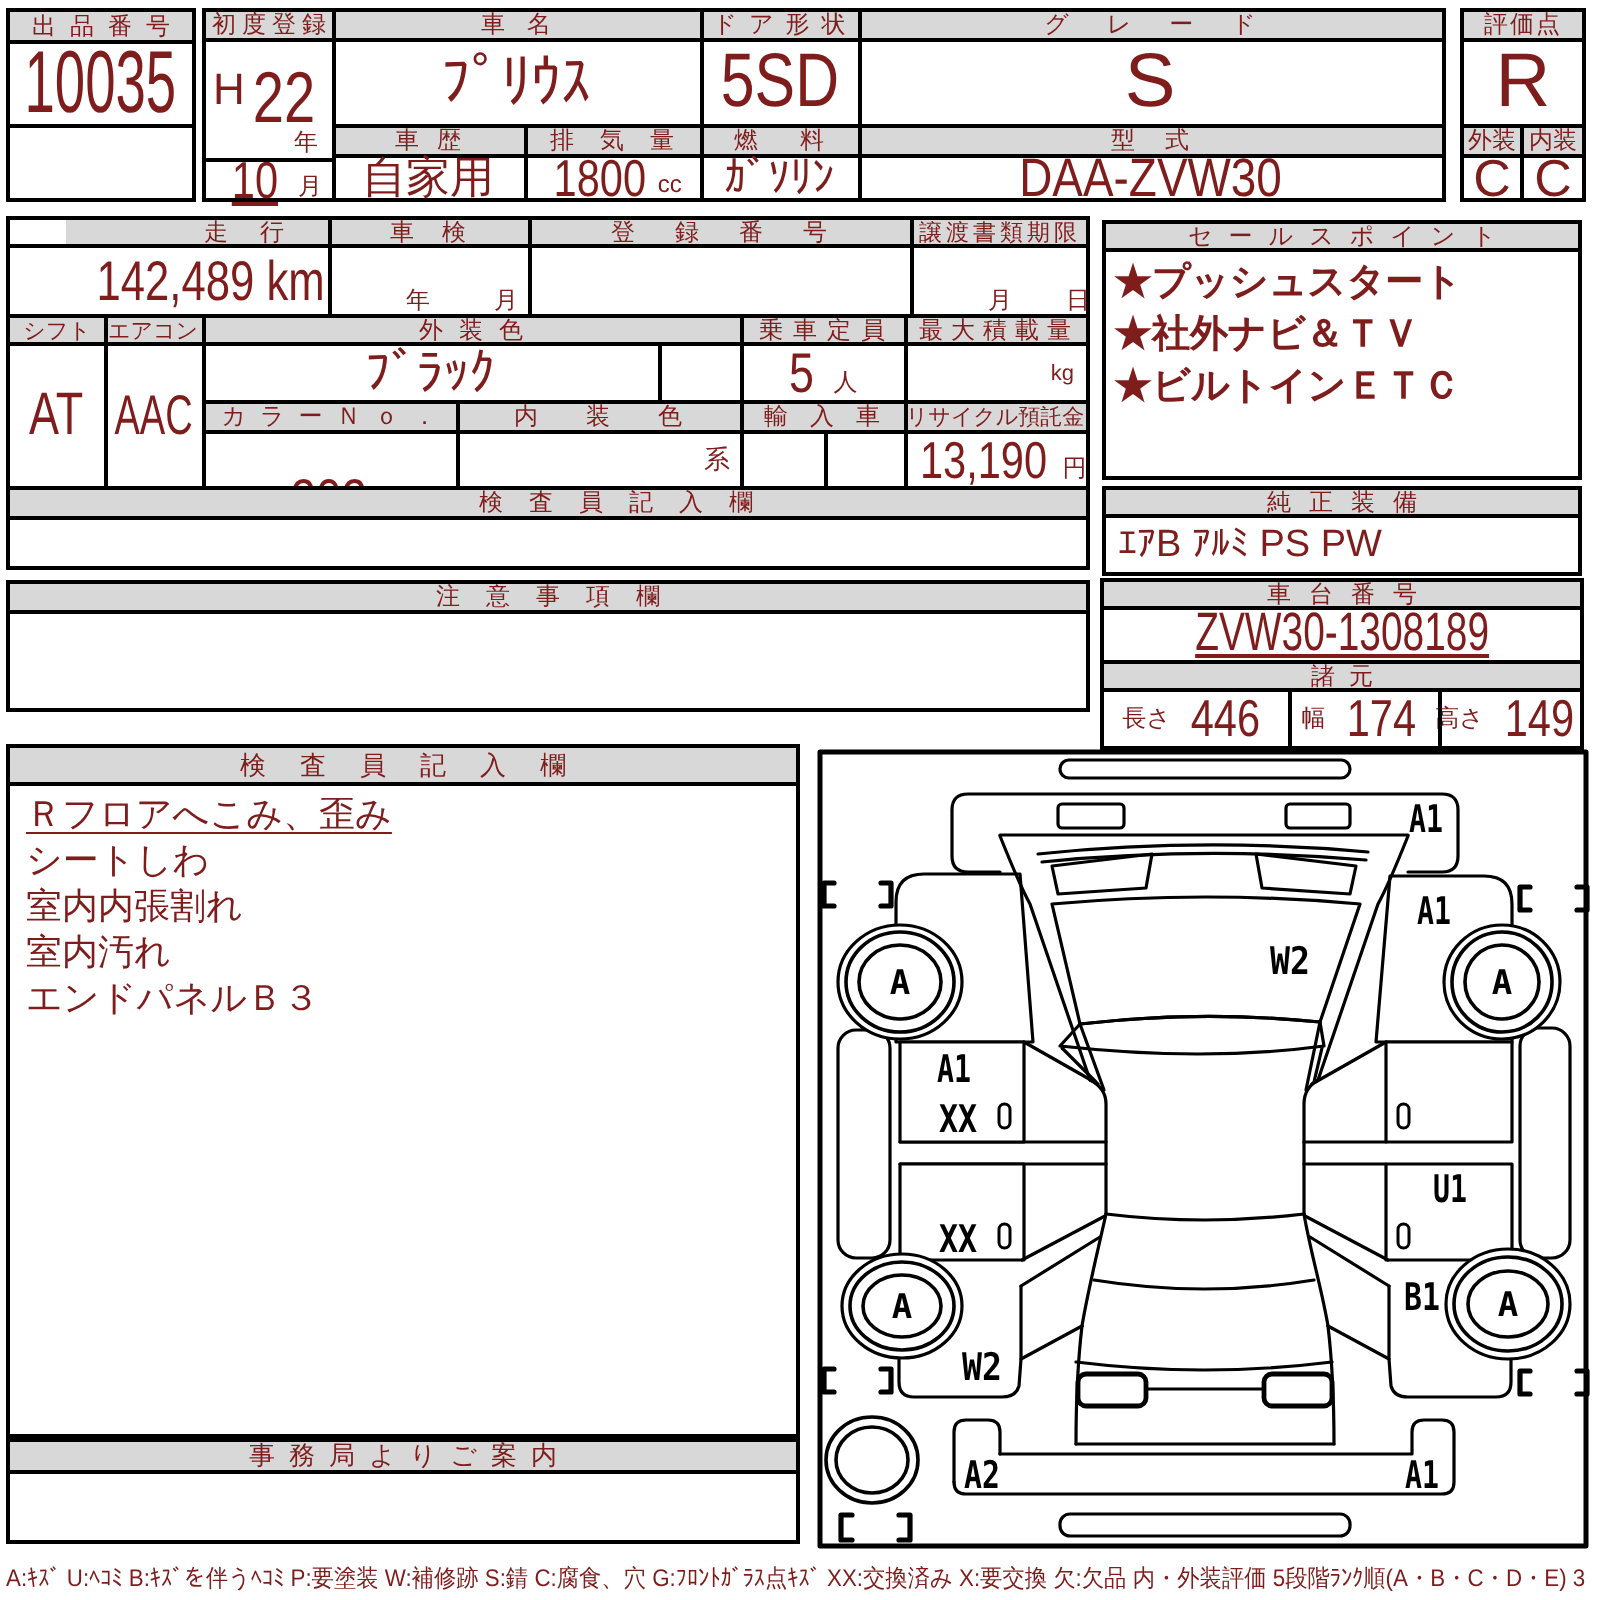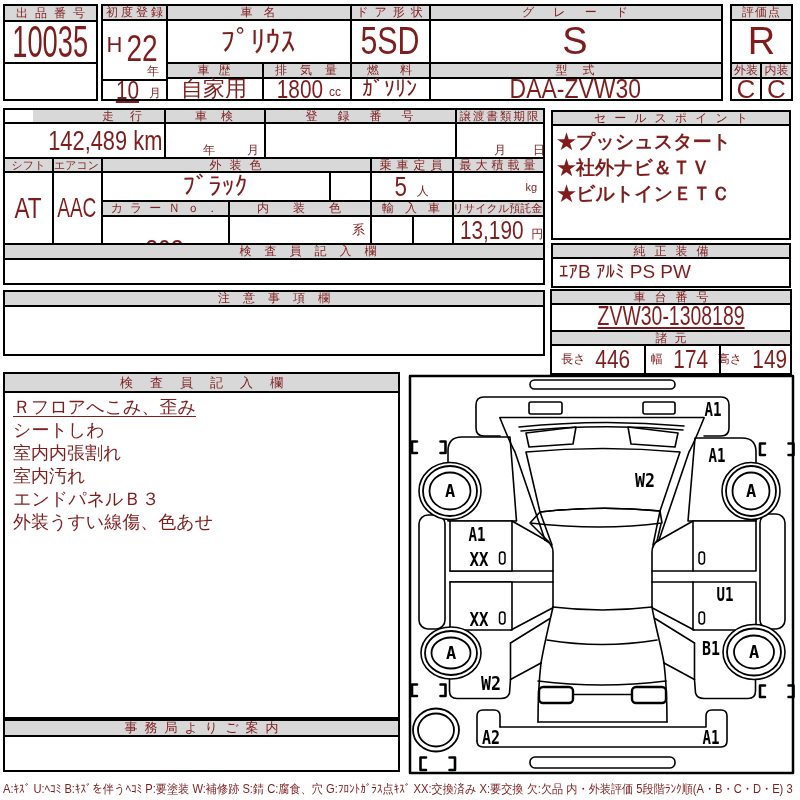--- a/index.html
+++ b/index.html
@@ -214,21 +214,20 @@
 
   <div class="box" style="left:3px;top:372px;width:397px;height:347px;">
     <div class="hdr" style="left:0;top:0;width:393px;height:17px;font-size:13px;letter-spacing:17px;text-indent:17px;">検査員記入欄</div>
     <div class="ln" style="left:0;top:17px;width:393px;height:2px;"></div>
     <div style="position:absolute;left:8px;top:22px;font-size:18px;line-height:23px;">
       <div style="text-decoration:underline;text-underline-offset:3px;">Ｒフロアへこみ、歪み</div>
       <div>シートしわ</div>
       <div>室内内張割れ</div>
       <div>室内汚れ</div>
       <div>エンドパネルＢ３</div>
-      <div>外装うすい線傷、色あせ</div>
     </div>
   </div>
 
   <div class="box" style="left:3px;top:719px;width:397px;height:53px;">
     <div class="hdr" style="left:0;top:0;width:393px;height:14px;font-size:13px;letter-spacing:7px;text-indent:7px;">事務局よりご案内</div>
     <div class="ln" style="left:0;top:14px;width:393px;height:2px;"></div>
   </div>
 
   <div style="position:absolute;left:3px;top:781px;width:794px;font-size:12px;white-space:nowrap;"><span style="display:inline-block;transform:scaleX(0.93);transform-origin:0 0;">A:ｷｽﾞ U:ﾍｺﾐ B:ｷｽﾞを伴うﾍｺﾐ P:要塗装 W:補修跡 S:錆 C:腐食、穴 G:ﾌﾛﾝﾄｶﾞﾗｽ点ｷｽﾞ XX:交換済み X:要交換 欠:欠品 内・外装評価 5段階ﾗﾝｸ順(A・B・C・D・E) 3</span></div>
 

